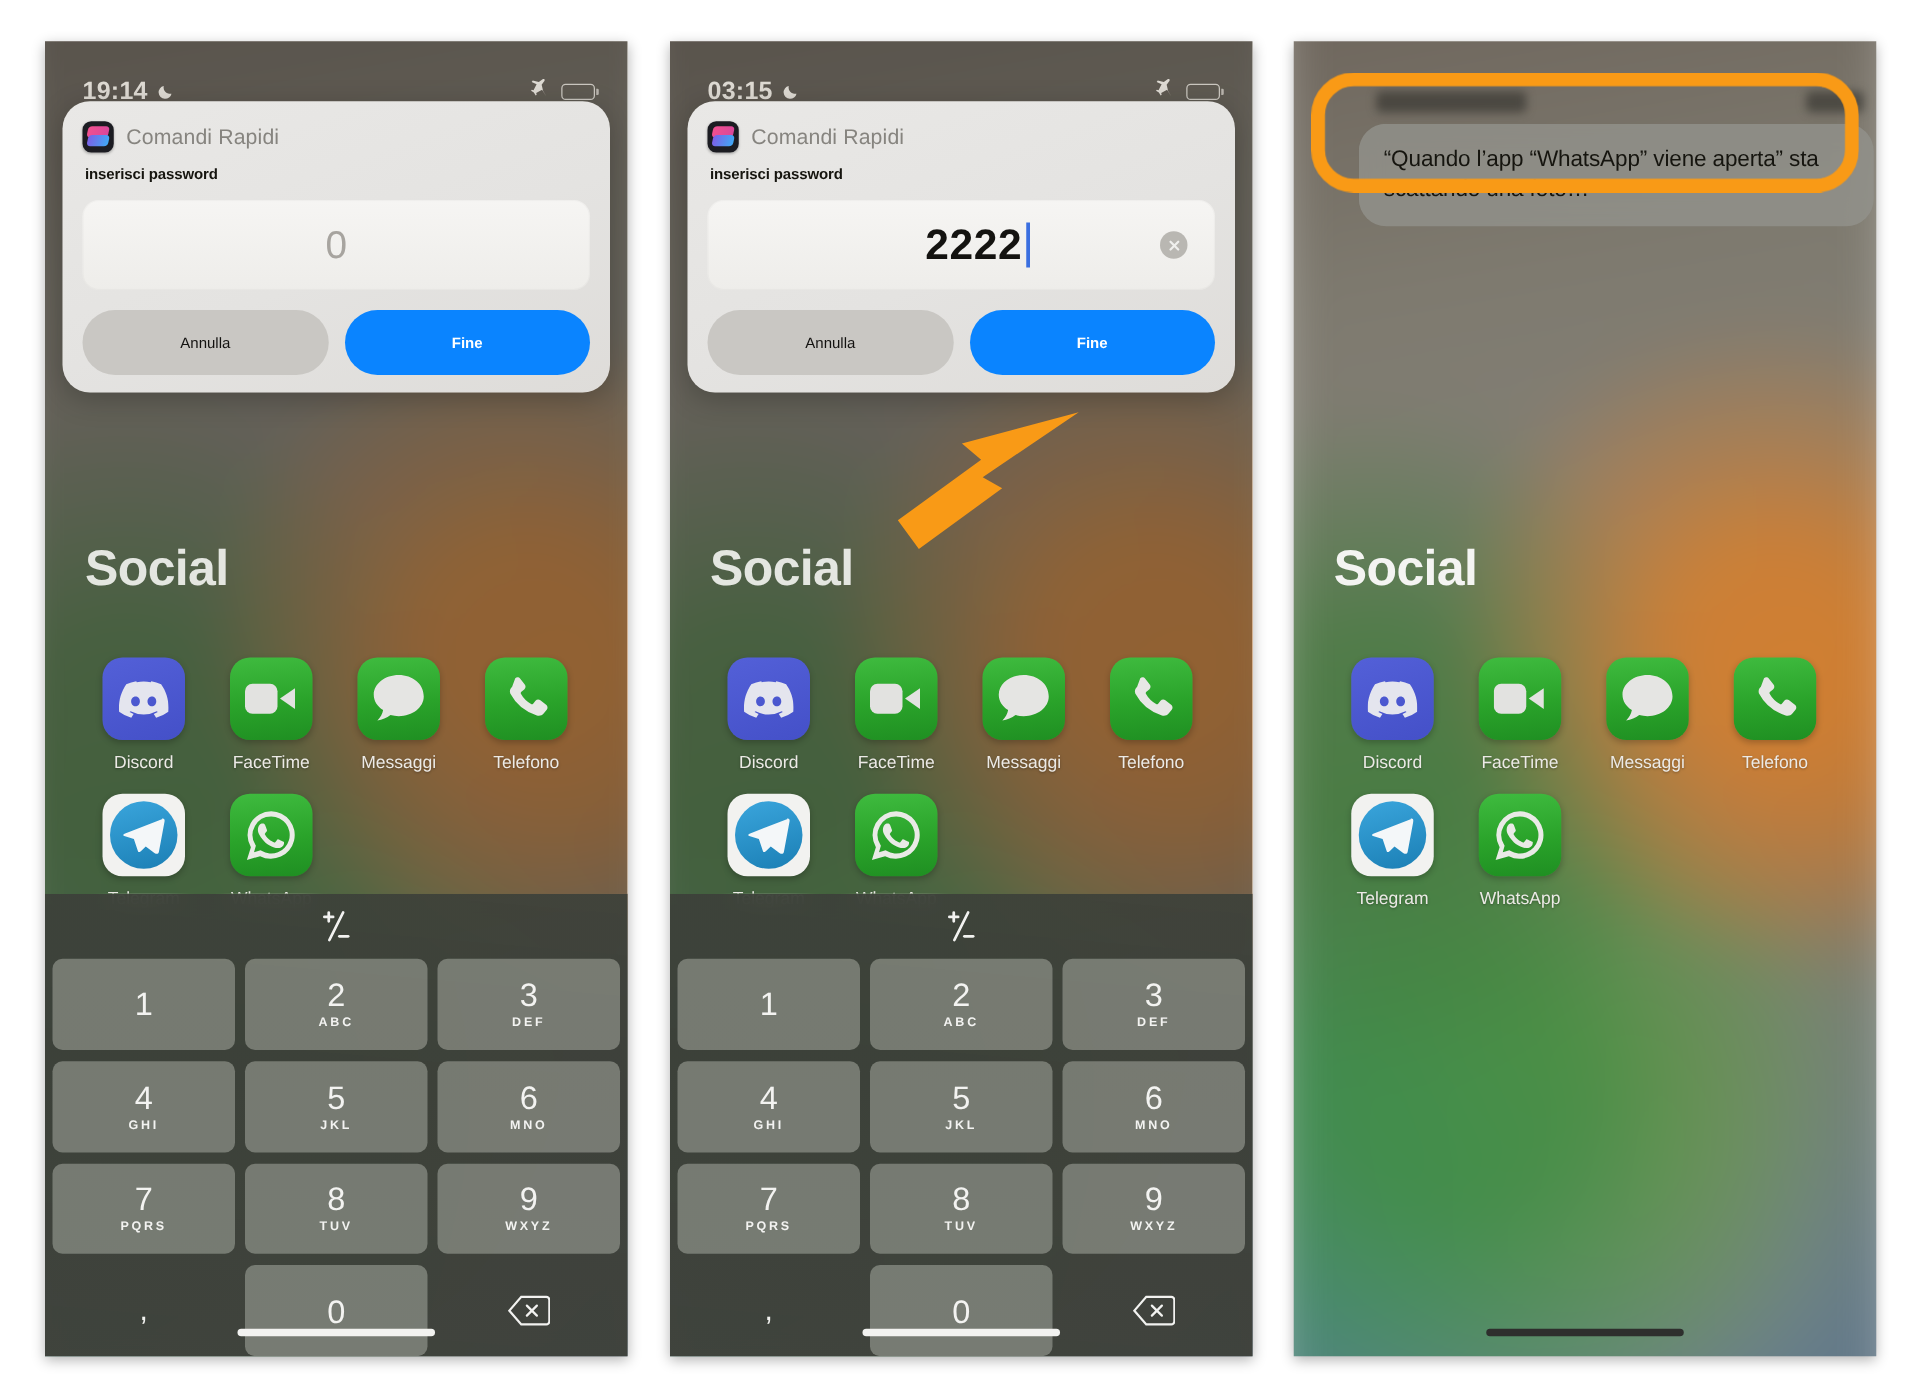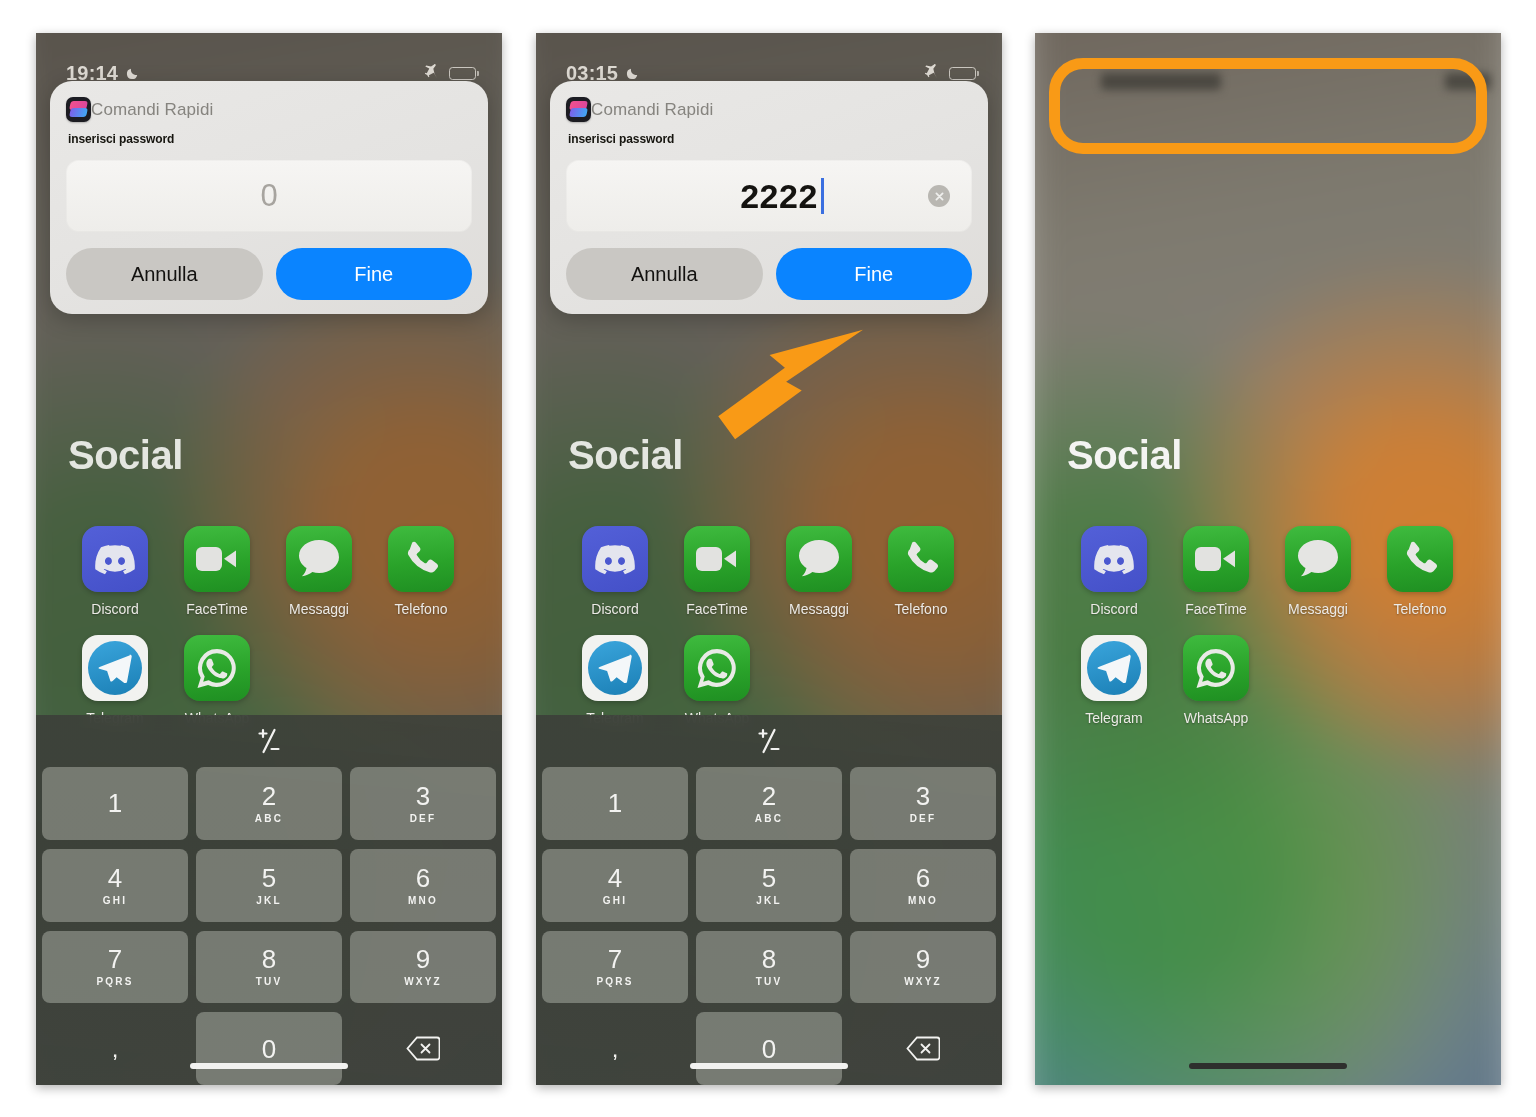--- a/index.html
+++ b/index.html
@@ -48,21 +48,21 @@
     width:2px; height:5px; border-radius:0 1px 1px 0;
     background:rgba(222,218,211,.7); }
   .batt-fill { height:100%; width:78%; border-radius:1.5px;
     background:#dedad3; }
 
   
   .dialog { position:absolute; left:14px; top:48px; width:438px;
     border-radius:22px; padding:16px 16px 14px;
     background:linear-gradient(160deg,#e9e8e6 0%,#e4e3e1 55%,#dedcd9 100%);
     box-shadow:0 6px 22px rgba(0,0,0,.22); }
-  .dlg-head { display:flex; align-items:center; margin-bottom:10px; }
+  .dlg-head { display:flex; align-items:center; gap:10px; margin-bottom:10px; }
   .sc-icon { width:25px; height:25px; border-radius:7px; overflow:hidden;
     background:#1c1c22; position:relative; flex:none;
     box-shadow:0 1px 2px rgba(0,0,0,.25); }
   .sc-icon .s1 { position:absolute; left:4px; top:4px; width:17px; height:9px;
     border-radius:3px; background:linear-gradient(95deg,#f2508f,#d9479b);
     transform:skewX(-12deg); }
   .sc-icon .s2 { position:absolute; left:4px; top:11px; width:17px; height:9px;
     border-radius:3px; background:linear-gradient(95deg,#7d5fe8,#3fa9f5);
     transform:skewX(-12deg); }
   .dlg-app { font-size:17px; color:#86847f; letter-spacing:.1px; }
@@ -79,23 +79,23 @@
   .caret { display:inline-block; width:3px; height:36px; margin-left:3px;
     background:#3a6fe0; vertical-align:-8px; }
   .clear-btn { position:absolute; right:22px; top:50%;
     transform:translateY(-50%); width:22px; height:22px; border-radius:50%;
     background:#b9b7b2; display:flex; align-items:center;
     justify-content:center; }
   .clear-btn svg { display:block; }
 
   .dlg-actions { display:flex; gap:13px; margin-top:16px; }
   .btn { flex:1; height:52px; border-radius:26px; display:flex;
-    align-items:center; justify-content:center; font-size:20px; }
+    align-items:center; justify-content:center; font-size:12px; }
   .btn-cancel { background:#c9c7c3; color:#131210; font-weight:500; }
-  .btn-done { background:#0a84ff; color:#fff; font-weight:400; }
+  .btn-done { background:#0a84ff; color:#fff; font-weight:700; }
 
   
   .folder-title { position:absolute; left:32px; top:400px;
     font-size:40px; font-weight:700; color:rgba(248,248,246,.88);
     letter-spacing:-.5px; }
   .folder-title.sharp { color:#f4f4f2; }
 
   .appgrid { position:absolute; left:28px; top:493px; width:410px;
     display:flex; flex-wrap:wrap; gap:0; }
   .app { width:102px; display:flex; flex-direction:column;
@@ -498,20 +498,23 @@
   </div>
 
   <div class="phone" id="panel3">
     <div class="wall deep"></div>
 
     <div class="notif-ghost">
       <i style="width:120px"></i>
         <i style="width:46px"></i>
     </div>
 
+    <div class="notif">
+      <div class="notif-txt">“Quando l’app “WhatsApp” viene aperta” sta scattando una foto…</div>
+    </div>
 
     <div class="folder-title sharp">Social</div>
 
     <div class="appgrid">
       <div class="app">
         <div class="app-ico ico-discord">
           <svg width="40" height="31" viewBox="0 0 40 31">
               <path d="M33.9 3.3A32 32 0 0 0 26 .9l-.4.8a29 29 0 0 0-11.2 0L14 .9a32 32 0 0 0-8 2.4C1 10.8-.3 18.1.3 25.3A32 32 0 0 0 10 30.2l1.9-3a21 21 0 0 1-3.2-1.6l.8-.6a22.9 22.9 0 0 0 20.9 0l.8.6c-1 .6-2.1 1.1-3.2 1.6l1.9 3a32 32 0 0 0 9.8-4.9c.7-8.4-1.3-15.6-5.8-22zM13.4 21c-1.9 0-3.5-1.8-3.5-3.9s1.5-3.9 3.5-3.9 3.6 1.8 3.5 3.9c0 2.1-1.5 3.9-3.5 3.9zm13.1 0c-1.9 0-3.5-1.8-3.5-3.9s1.5-3.9 3.5-3.9 3.6 1.8 3.5 3.9c0 2.1-1.5 3.9-3.5 3.9z" fill="#e4e5ee"></path>
             </svg>
         </div>

